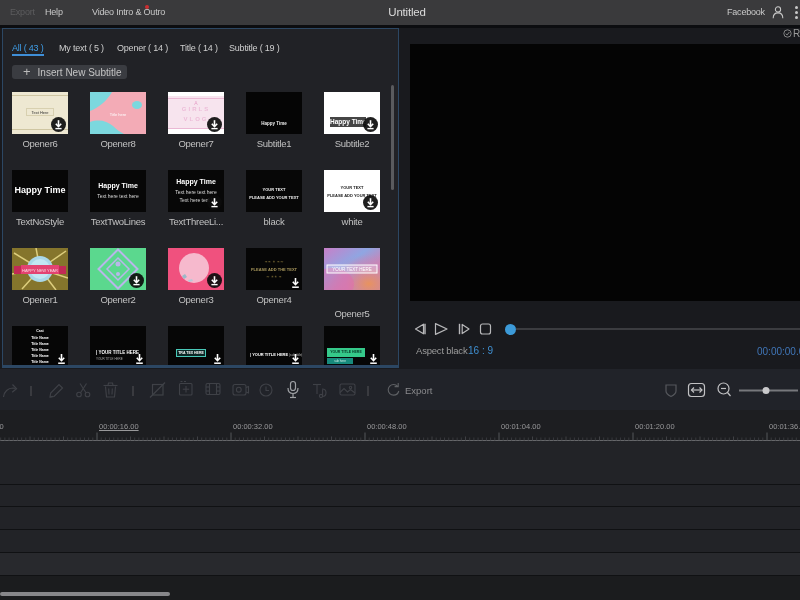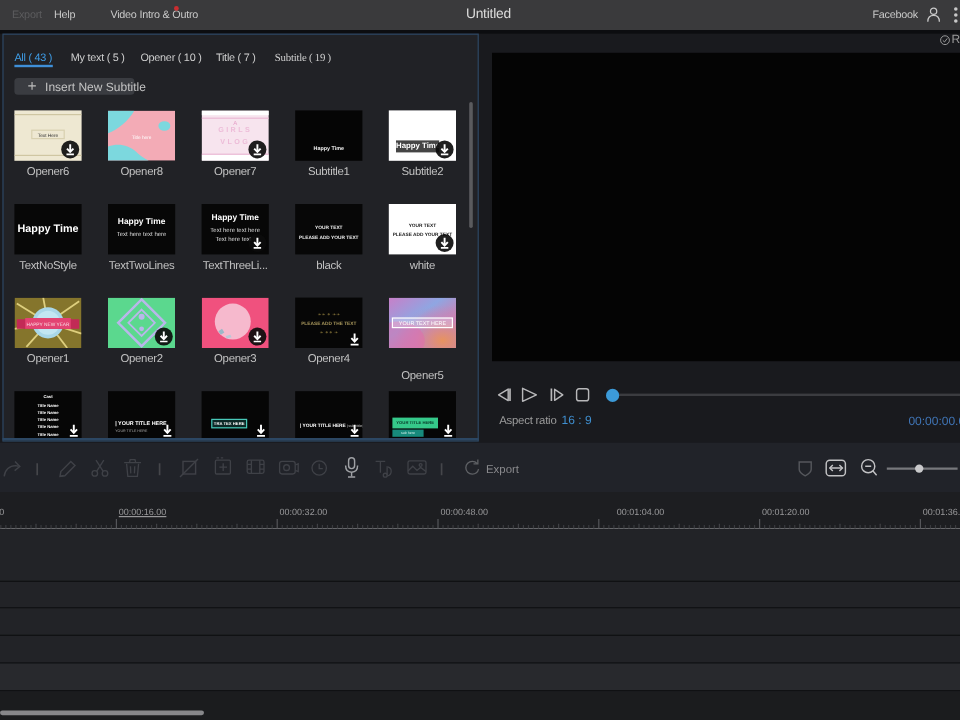--- a/index.html
+++ b/index.html
@@ -9,21 +9,21 @@
 
   
   #topbar { position:absolute; left:0; top:0; width:800px; height:25px; background:#3a3a3c; }
   #topbar .menu { position:absolute; top:7px; font-size:9px; letter-spacing:-0.2px; color:#c9c9c9; }
   #topsep { position:absolute; left:0; top:25px; width:800px; height:3px; background:#0c0d10; }
 
   
   #panel { position:absolute; left:2px; top:28px; width:397px; height:340px;
            background:#212226; border:1px solid #2c4763; }
   .tab { position:absolute; top:43px; font-size:9px; letter-spacing:-0.2px; color:#cfcfcf; }
-  #insertbtn { position:absolute; left:12px; top:65px; width:100px; height:14px;
+  #insertbtn { position:absolute; left:12px; top:65px; width:115px; height:14px;
                background:#3a3c41; border-radius:3px; color:#c4c4c4; font-size:10px;
                line-height:14px; white-space:nowrap; }
   #vscroll { position:absolute; left:391px; top:85px; width:3px; height:105px;
              background:#5a5b5e; border-radius:2px; }
 
   .thumb { position:absolute; width:56px; height:42px; overflow:hidden; }
   .tlabel { position:absolute; width:76px; font-size:9.5px; letter-spacing:-0.25px; color:#c2c2c2; text-align:center; }
 
   .dlc { position:absolute; width:15px; height:15px; border-radius:50%; background:rgba(12,12,12,0.92); }
   .dlc svg, .dla svg { position:absolute; left:0; top:0; }
@@ -57,23 +57,23 @@
   </svg>
   <div class="abs" style="left:795px; top:6px; width:3px; height:3px; border-radius:50%; background:#c9c9c9;"></div>
   <div class="abs" style="left:795px; top:11px; width:3px; height:3px; border-radius:50%; background:#c9c9c9;"></div>
   <div class="abs" style="left:795px; top:16px; width:3px; height:3px; border-radius:50%; background:#c9c9c9;"></div>
 </div>
 <div id="topsep"></div>
 
 <div id="panel"></div>
 <div class="tab" style="left:12px; color:#3f9ee8;">All ( 43 )<div style="height:1.5px; background:#3f8fd8; margin-top:1px;"></div></div>
 <div class="tab" style="left:59px;">My text ( 5 )</div>
-<div class="tab" style="left:117px;">Opener ( 10 )</div>
-<div class="tab" style="left:180px;">Title ( 7 )</div>
-<div class="tab" style="left:229px;font-family:Liberation Serif, serif;">Subtitle ( 19 )</div>
+<div class="tab" style="left:117px;">Opener ( 14 )</div>
+<div class="tab" style="left:180px;">Title ( 14 )</div>
+<div class="tab" style="left:229px;">Subtitle ( 19 )</div>
 <div id="insertbtn"><span style="font-size:13px; color:#bbb; margin:0 7px 0 11px;">+</span>Insert New Subtitle</div>
 <div id="vscroll"></div>
 <div id="grid">
     <div class="thumb" style="left:12px; top:92px;background:#eee8d2;">
       <div class="abs" style="left:0;top:3px;width:56px;height:1px;background:#cfc6a2;"></div>
       <div class="abs" style="left:0;top:37px;width:56px;height:1px;background:#cfc6a2;"></div>
       <div class="abs" style="left:14px;top:16px;width:28px;height:8px;border:1px solid #d8d0b0;font-size:4px;color:#333;text-align:center;line-height:8px;">Text Here</div>
       <div class="dlc" style="left:39px; top:25px;">
         <svg width="15" height="15" viewBox="0 0 15 15">
           <path d="M7.5 3.2 V9" stroke="#fff" stroke-width="1.6" fill="none"></path>
@@ -313,21 +313,21 @@
   <line x1="12" y1="1.8" x2="12" y2="12.2" stroke-width="1.4"></line>
   <path d="M22.5 1.6 L34 7 L22.5 12.4 Z"></path>
   <line x1="46.5" y1="1.8" x2="46.5" y2="12.2" stroke-width="1.4"></line>
   <path d="M49.2 2.4 L56 7 L49.2 11.6 Z"></path>
   <rect x="67.5" y="2" width="10" height="10" rx="2"></rect>
   </g>
 </svg>
 <div class="abs" style="left:516px; top:328px; width:284px; height:2px; background:#3b3c40;"></div>
 <div class="abs" style="left:505px; top:324px; width:11px; height:11px; border-radius:50%; background:#3c9ad8;"></div>
 
-<div class="abs" style="left:416px; top:345px; font-size:9.5px; letter-spacing:-0.2px; color:#9c9c9c;">Aspect ratio</div>
+<div class="abs" style="left:416px; top:345px; font-size:9.5px; letter-spacing:-0.2px; color:#9c9c9c;">Aspect black</div>
 <div class="abs" style="left:468px; top:345px; font-size:10px; color:#3f8fd0;">16 : 9</div>
 <div class="abs" style="left:757px; top:346px; font-size:10px; color:#4076b8; white-space:nowrap;">00:00:00.00</div>
 
 <div id="toolbar"></div>
 <div id="toolicons">
     <svg class="abs" style="left:0; top:369px;" width="800" height="41" viewBox="0 0 800 41">
       <g fill="none" stroke="#3f4147" stroke-width="1.2">
         <path d="M3.5 28 C4 22.5 8 19 13 19 L15.5 19.5"></path>
         <path d="M12.5 15.5 L16.5 19.7 L12.2 23.2"></path>
       </g>
@@ -418,21 +418,21 @@
       <line x1="739" y1="21.5" x2="798" y2="21.5" stroke="#77787c" stroke-width="2"></line>
       <circle cx="766" cy="21.5" r="3.5" fill="#c9c9cb"></circle>
     </svg>
   </div>
 
 <div id="ruler">
   <div class="rlab" style="left:-36px;">00:00:00.00</div>
   <div class="rlab" style="left:99px;text-decoration:underline;">00:00:16.00</div>
   <div class="rlab" style="left:233px;">00:00:32.00</div>
   <div class="rlab" style="left:367px;">00:00:48.00</div>
-  <div class="rlab" style="left:514px;">00:01:04.00</div>
+  <div class="rlab" style="left:501px;">00:01:04.00</div>
   <div class="rlab" style="left:635px;">00:01:20.00</div>
   <div class="rlab" style="left:769px;">00:01:36.00</div>
   <svg id="ticks" class="abs" style="left:0; top:0;" width="800" height="31">
       <line x1="0" y1="30.5" x2="800" y2="30.5" stroke="#66676a" stroke-width="1"></line>
       <line x1="0.69" y1="27.5" x2="0.69" y2="30.5" stroke="#393a3e" stroke-width="1"></line>
       <line x1="4.88" y1="27.5" x2="4.88" y2="30.5" stroke="#393a3e" stroke-width="1"></line>
       <line x1="9.06" y1="27.5" x2="9.06" y2="30.5" stroke="#393a3e" stroke-width="1"></line>
       <line x1="13.25" y1="27.5" x2="13.25" y2="30.5" stroke="#393a3e" stroke-width="1"></line>
       <line x1="17.44" y1="27.5" x2="17.44" y2="30.5" stroke="#393a3e" stroke-width="1"></line>
       <line x1="21.63" y1="27.5" x2="21.63" y2="30.5" stroke="#393a3e" stroke-width="1"></line>

